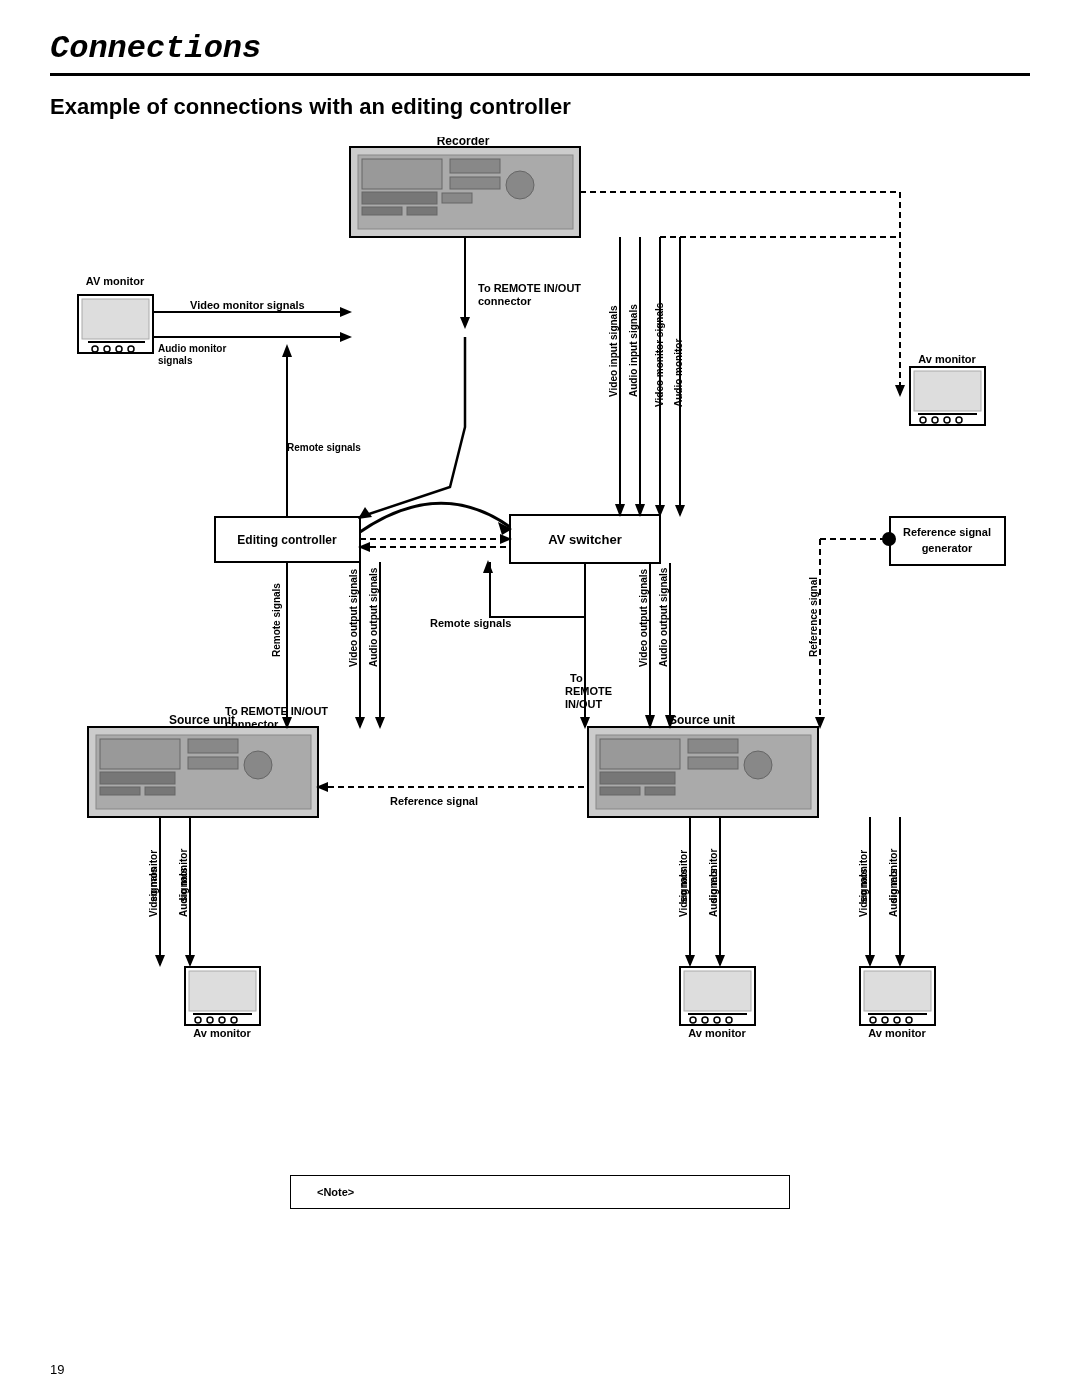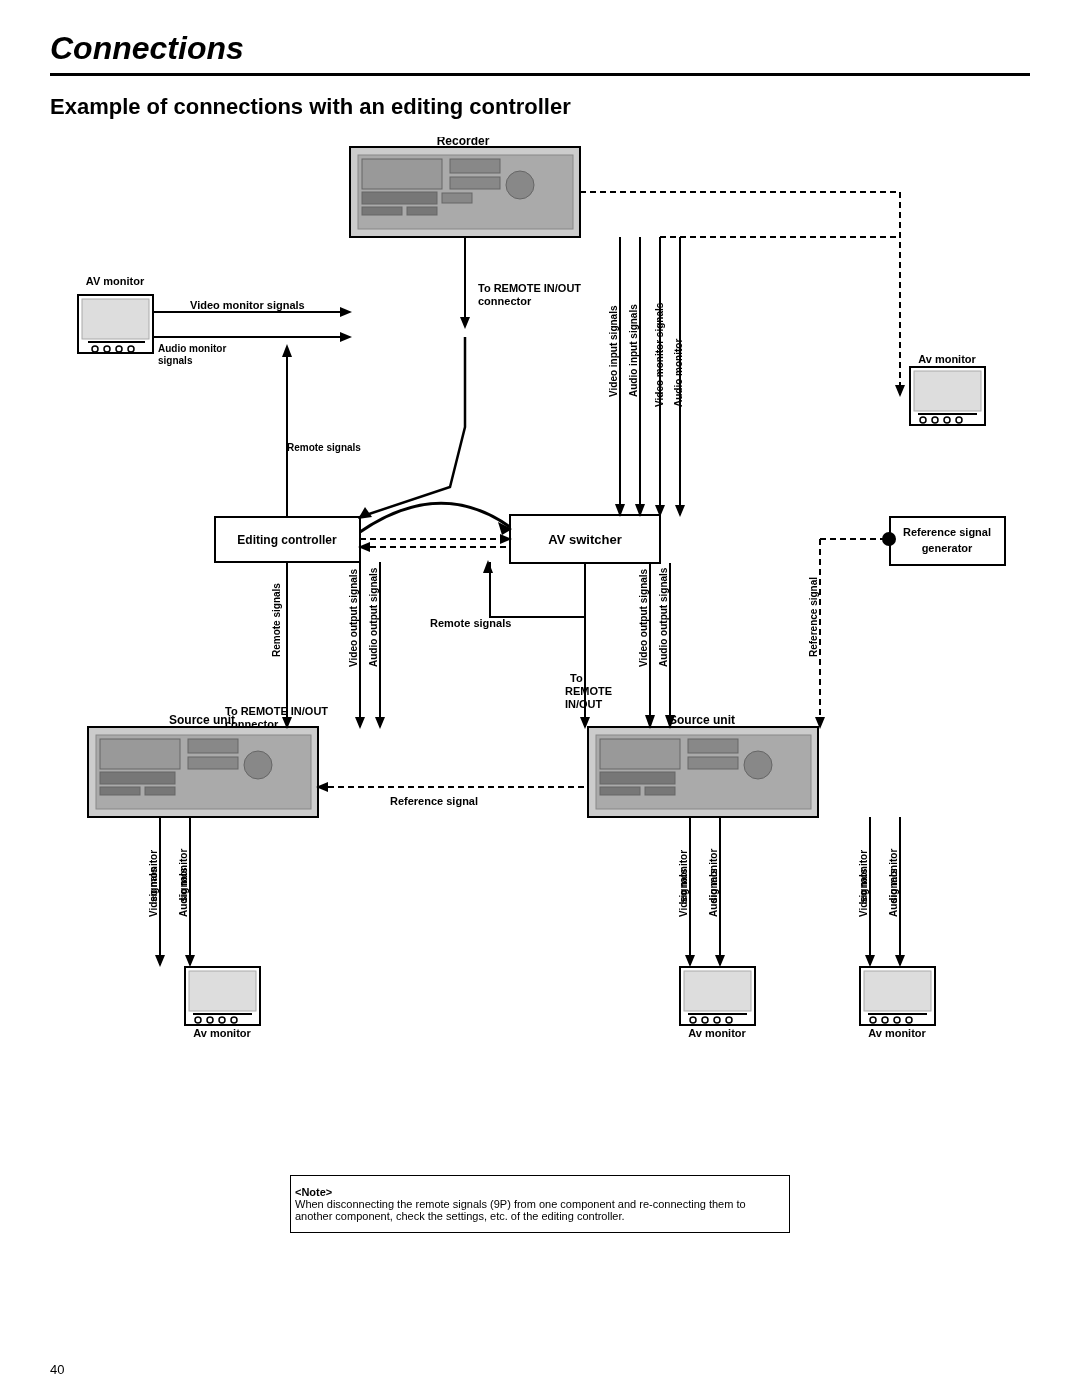--- a/index.html
+++ b/index.html
@@ -6,42 +6,42 @@
     body {
       background: #fff;
       font-family: Arial, sans-serif;
       width: 1080px;
       min-height: 1397px;
       padding: 30px 50px 30px 50px;
       color: #000;
     }
 
     h1.page-title {
-      font-family: Liberation Sans, sans-serif;
+      font-family: Liberation Mono, monospace;
       font-style: italic;
       font-size: 32px;
       font-weight: bold;
       margin-bottom: 6px;
     }
 
     .title-rule {
       border: none;
       border-top: 3px solid #000;
       margin-bottom: 18px;
     }
 
     h2.section-title {
       font-size: 22px;
       font-weight: bold;
       margin-bottom: 17px;
     }
 
     .note-box {
       border: 1px solid #000;
-      padding: 10px 4px;
+      padding: 10px 26px;
       font-size: 11px;
       margin-top: 18px;
       max-width: 500px;
       margin-left: auto;
       margin-right: auto;
     }
     .note-box .note-title {
       font-weight: bold;
       font-size: 11px;
     }
@@ -289,18 +289,15 @@
   <path d="M 405,200 L 405,290 L 390,350 L 300,380" fill="none" stroke="#000" stroke-width="2.5"></path>
   <polygon points="298,382 305,370 312,380" fill="#000"></polygon>
 
   <path d="M 525,426 L 525,480 L 430,480 L 430,425" fill="none" stroke="#000" stroke-width="2"></path>
   <polygon points="428,423 423,436 433,436" fill="#000"></polygon>
 
 </svg>
 
 <div class="note-box">
   <p class="note-title">&lt;Note&gt;</p>
-  <p>When disconnecting the remote signals (9P) from one component
-and re-connecting them to another component, check the settings,
-etc. of the editing controller.</p>
 </div>
 
-<p class="page-num">40</p>
+<p class="page-num">19</p>
 
 </body></html>

